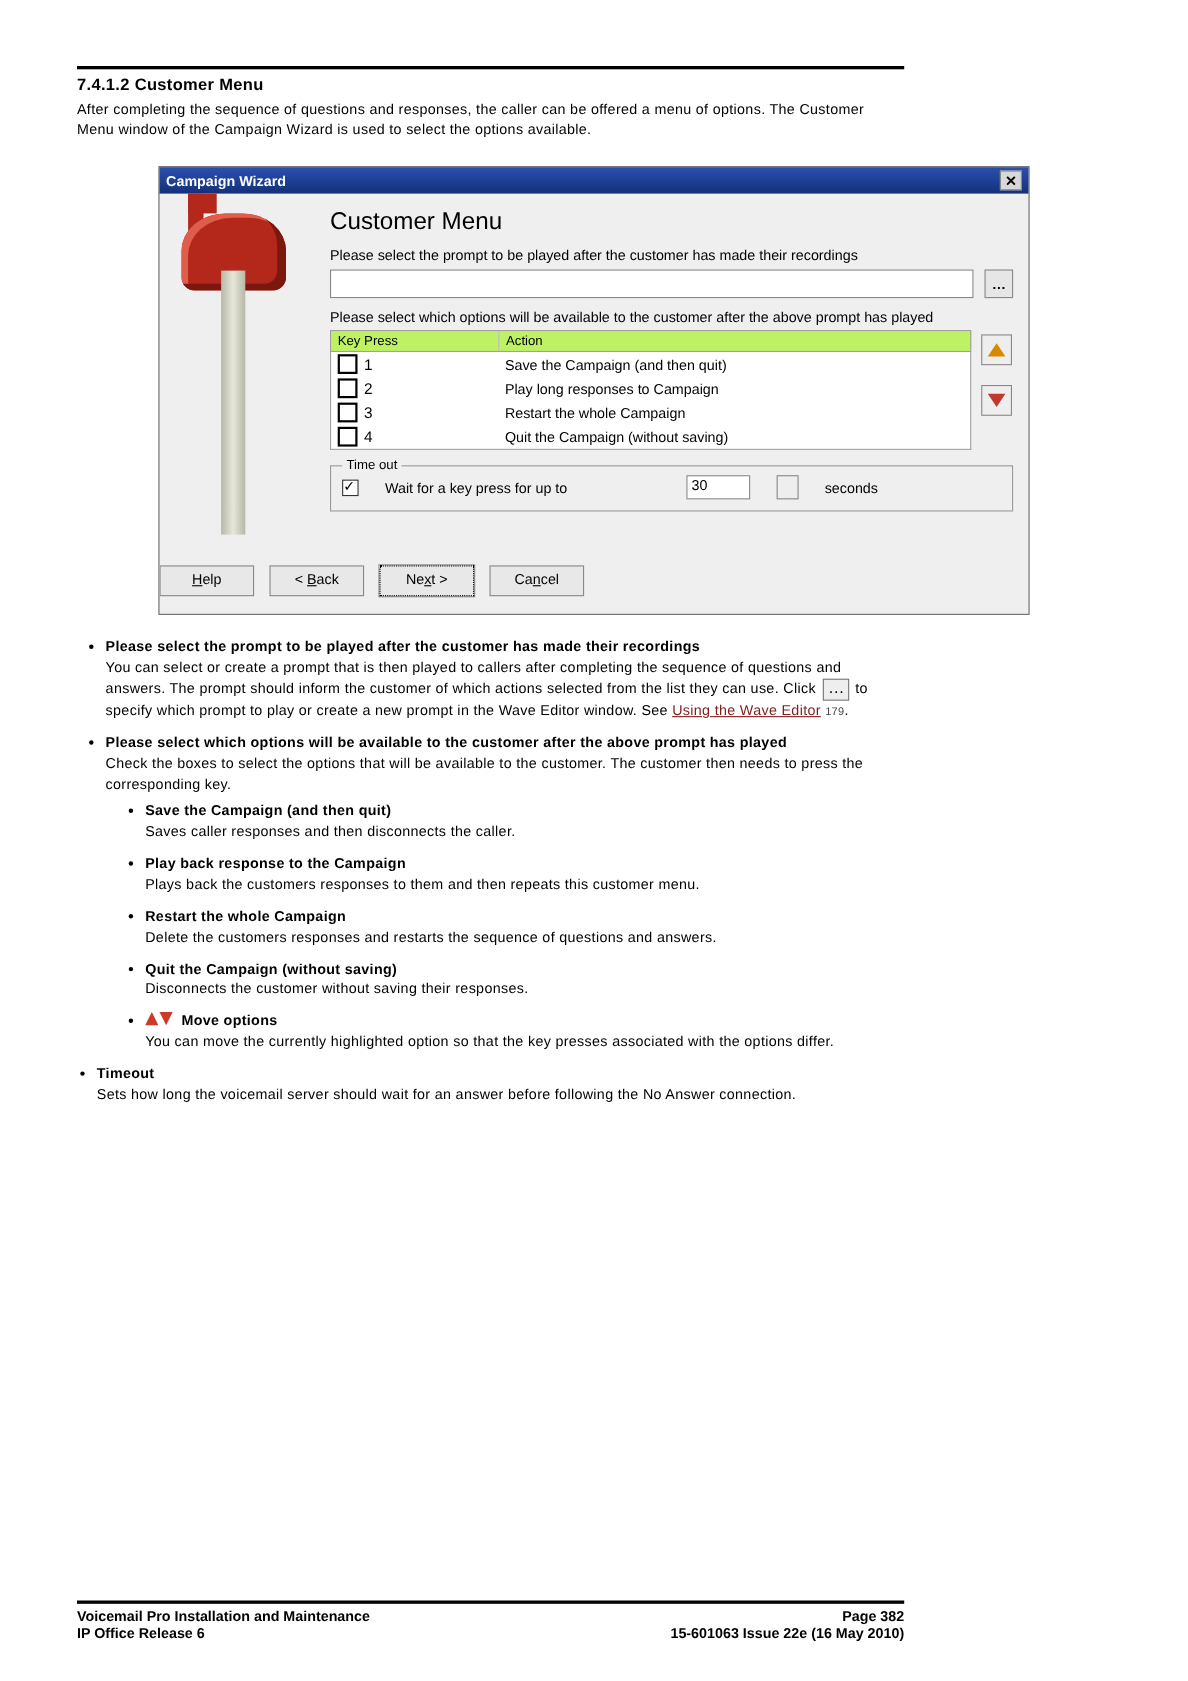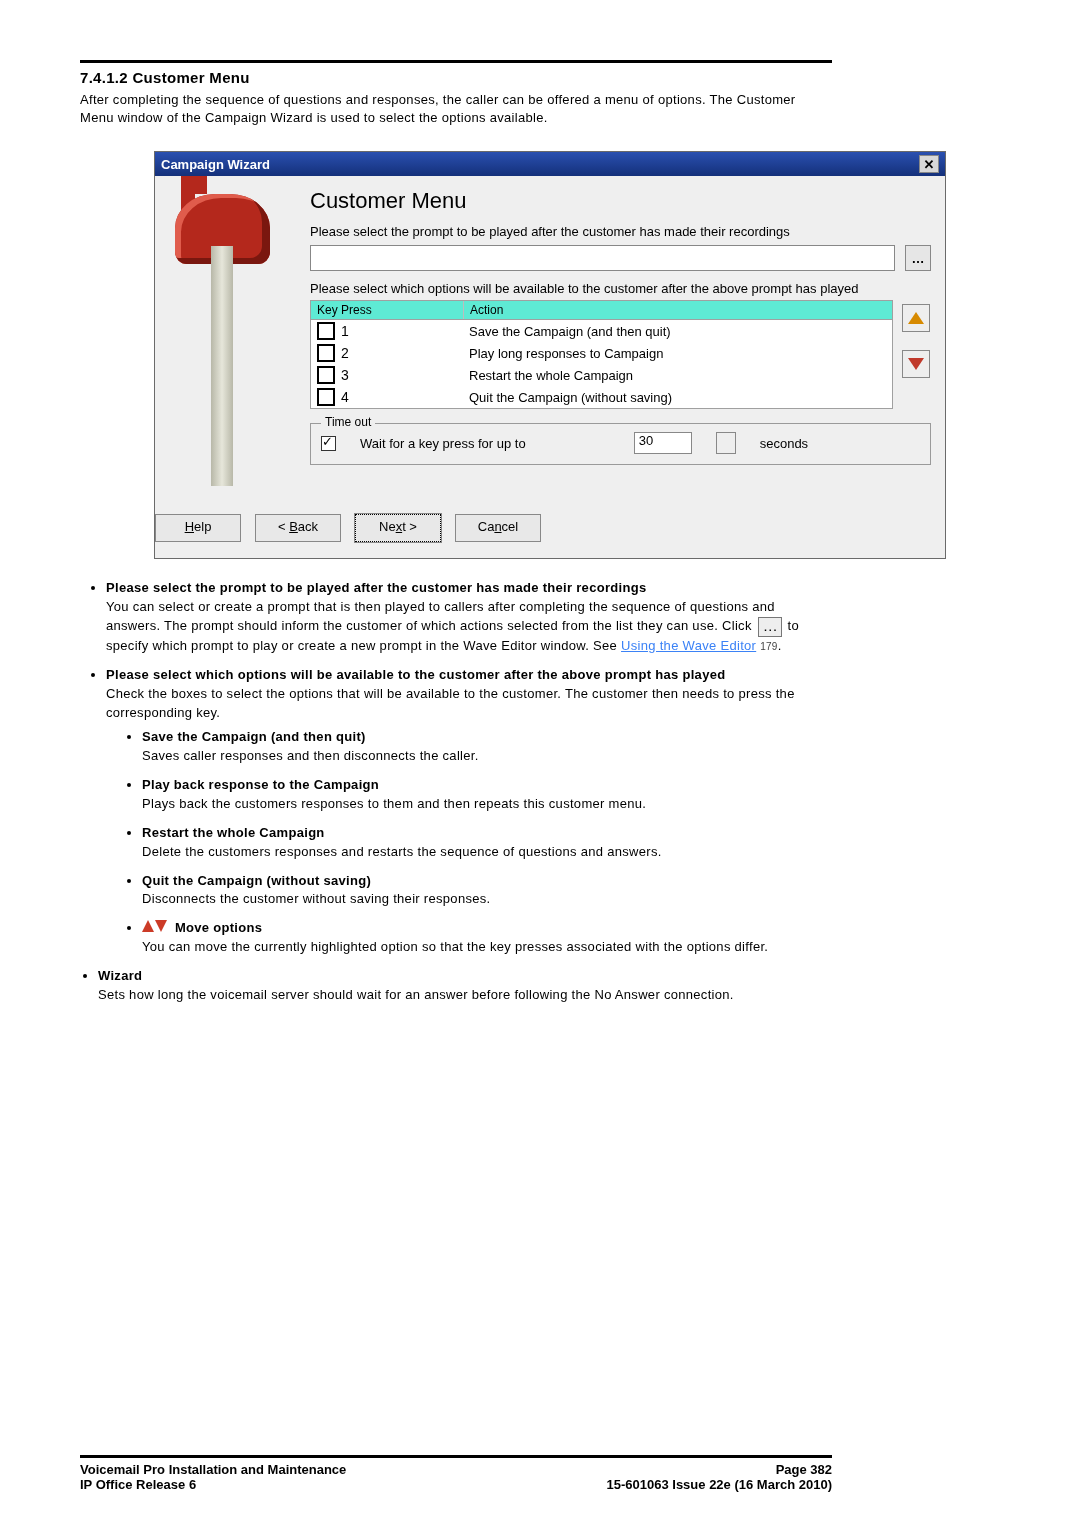--- a/index.html
+++ b/index.html
@@ -7,21 +7,20 @@
     background:#fff;
     font-family:Verdana,Geneva,sans-serif;
     color:#000;
   }
   .page{
     width:892px;
     height:1528px;
     position:relative;
     box-sizing:border-box;
     padding:60px 70px 0 70px;
-    margin-left:10px;
   }
   .rule-top{
     border-top:3px solid #000;
     margin-bottom:6px;
   }
   .sec-num{
     font-weight:bold;
     font-size:15px;
     letter-spacing:.3px;
   }
@@ -101,21 +100,21 @@
   }
   .prompt-input{
     flex:1;height:24px;background:#fff;border:1px solid #878787;
   }
   .dots-btn{
     width:24px;height:24px;border:1px solid #888;background:#e6e6e6;
     display:flex;align-items:center;justify-content:center;font-weight:bold;
     cursor:default;
   }
   .tbl-head{
-    display:flex;background:#5eead4;border:1px solid #a0a0a0;font-size:12px;
+    display:flex;background:#bef264;border:1px solid #a0a0a0;font-size:12px;
   }
   .tbl-head .c1{width:140px;border-right:1px solid #bdbdbd;padding:2px 6px;}
   .tbl-head .c2{flex:1;padding:2px 6px;}
   .tbl-body{
     border-left:1px solid #a0a0a0;border-right:1px solid #a0a0a0;border-bottom:1px solid #a0a0a0;
     background:#fff;
   }
   .tbl-row{display:flex;align-items:center;}
   .tbl-row .c1{width:140px;padding:2px 6px;font-size:14px;display:flex;align-items:center;gap:6px;}
   .tbl-row .c2{flex:1;padding:2px 6px;font-size:13px;}
@@ -165,21 +164,21 @@
     margin-top:20px;
     font-size:13px;
     letter-spacing:.3px;
     line-height:1.45;
   }
   ul.bul{list-style:disc;padding-left:26px;margin:4px 0;}
   ul.bul>li{margin-bottom:10px;}
   ul.sub{list-style:disc;padding-left:36px;margin-top:6px;}
   ul.sub>li{margin-bottom:10px;}
   .bold{font-weight:bold;}
-  a.lnk{color:#3b82f6;text-decoration:underline;}
+  a.lnk{color:#7f1d1d;text-decoration:underline;}
   .ref{font-size:10px;color:#444;}
   .inline-icon{
     display:inline-block;width:22px;height:18px;vertical-align:middle;
     border:1px solid #777;background:#eee;position:relative;margin:0 2px;
   }
   .inline-icon::after{content:"…";position:absolute;left:4px;top:-3px;font-size:15px;}
   .mv-icons{display:inline-block;vertical-align:middle;margin-right:4px;}
   .mv-up{display:inline-block;width:0;height:0;border-left:6px solid transparent;border-right:6px solid transparent;border-bottom:12px solid #cc3b27;margin-right:1px;}
   .mv-down{display:inline-block;width:0;height:0;border-left:6px solid transparent;border-right:6px solid transparent;border-top:12px solid #cc3b27;}
   ul.outer{list-style:disc;padding-left:18px;margin-top:10px;}
@@ -327,30 +326,30 @@
           <li>
             <span class="mv-icons"><span class="mv-up"></span><span class="mv-down"></span></span>
             <span class="bold">Move options</span><br>
             <span>You can move the currently highlighted option so that the key presses associated with the options differ.</span>
           </li>
         </ul>
       </li>
     </ul>
     <ul class="outer">
       <li>
-        <span class="bold">Wizard</span><br>
+        <span class="bold">Timeout</span><br>
         <span>Sets how long the voicemail server should wait for an answer before following the No Answer connection.</span>
       </li>
     </ul>
   </div>
 
   <div class="footer">
     <div class="rule-bot"></div>
     <div class="foot-row">
       <span>Voicemail Pro Installation and Maintenance</span>
       <span>Page 382</span>
     </div>
     <div class="foot-row">
       <span>IP Office Release 6</span>
-      <span>15-601063 Issue 22e (16 March 2010)</span>
+      <span>15-601063 Issue 22e (16 May 2010)</span>
     </div>
   </div>
 </div>
 
 </body></html>

